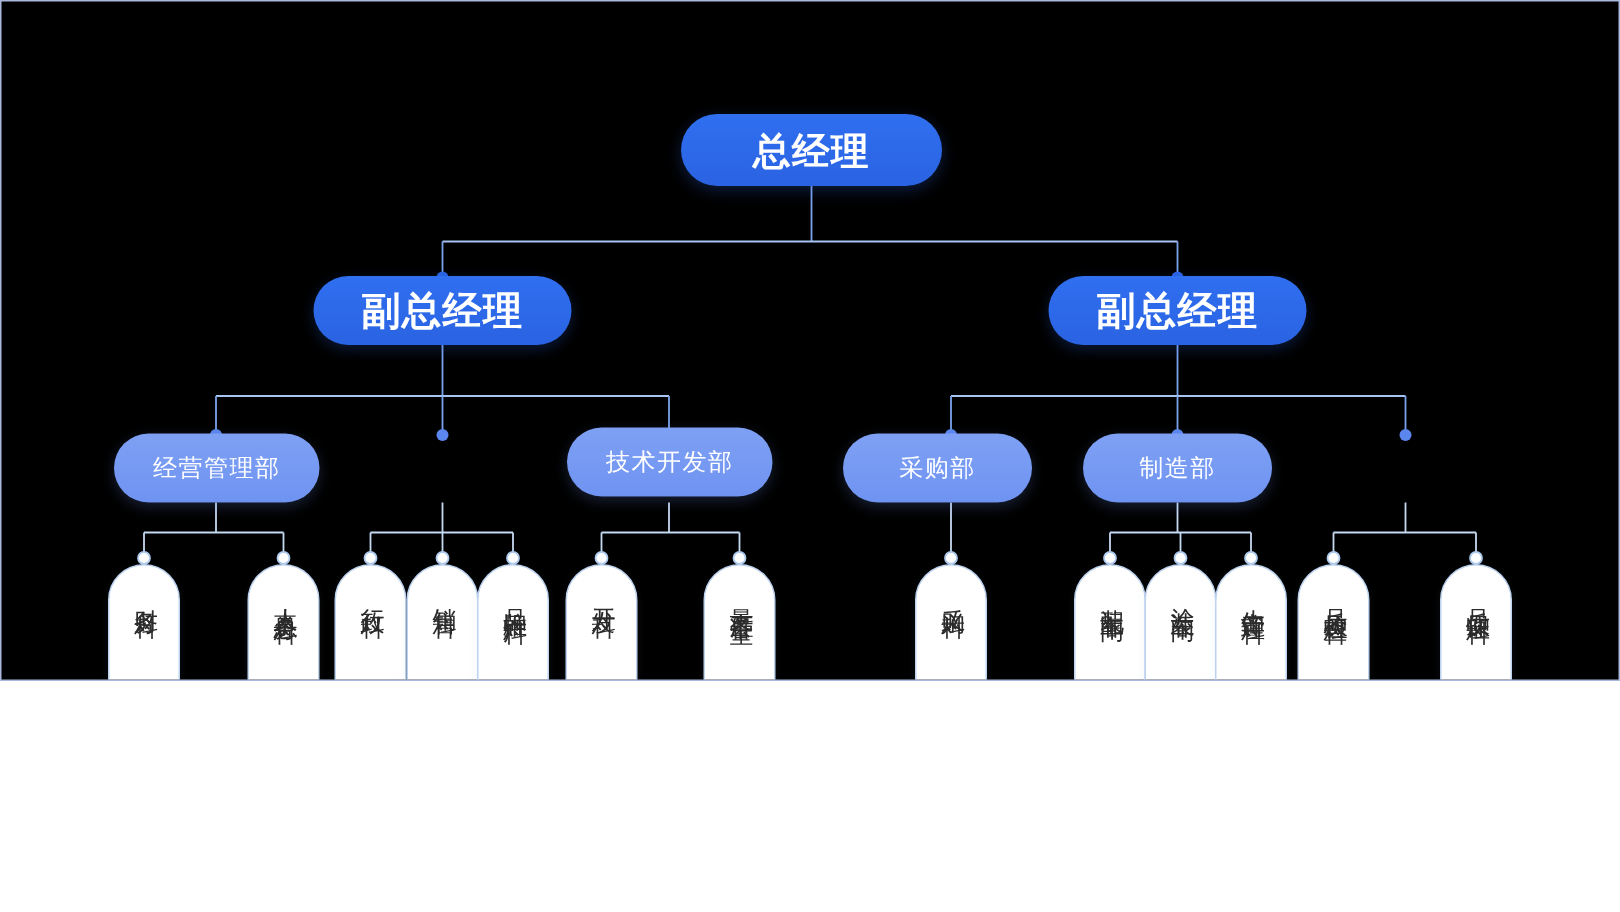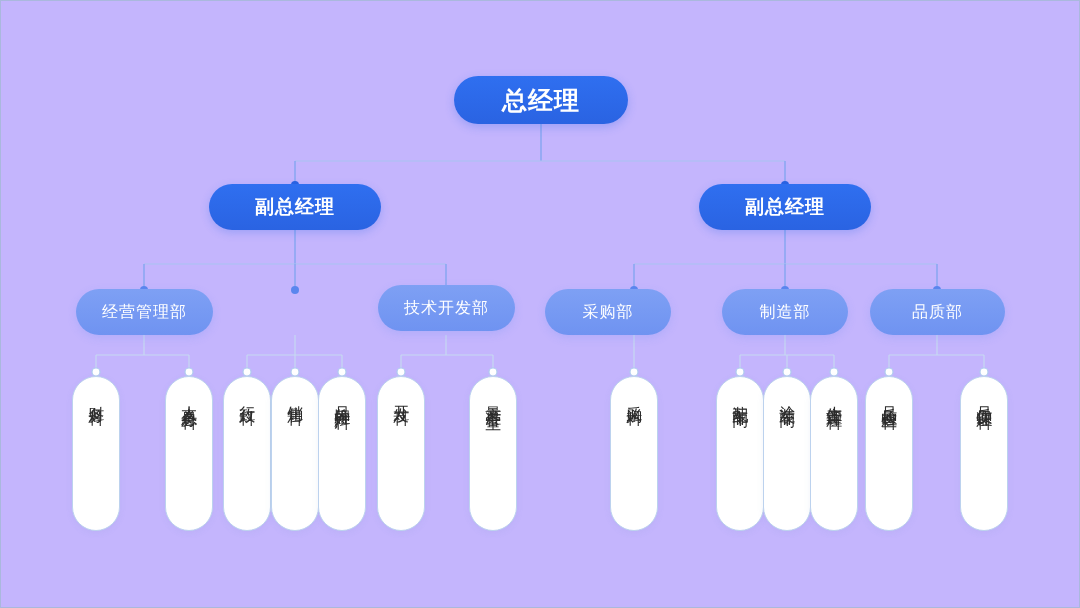--- a/index.html
+++ b/index.html
@@ -7,22 +7,22 @@
     margin: 0;
     padding: 0;
     background: #ffffff;
   }
   body {
     font-family: "Liberation Sans", "DejaVu Sans", sans-serif;
   }
   #canvas {
     position: relative;
     width: 1080px;
-    height: 608px;
-    background: #c4b5fd;
+    height: 454px;
+    background: #000000;
     box-sizing: border-box;
     border: 1px solid #aab8dd;
     overflow: hidden;
   }
   #edges {
     position: absolute;
     left: 0; top: 0;
     width: 1080px;
     height: 608px;
     pointer-events: none;
@@ -43,21 +43,21 @@
   .node.l1 {
     background: linear-gradient(180deg, #2f6ff0 0%, #2a63e2 100%);
     border-radius: 26px;
     font-size: 25px;
     font-weight: bold;
     box-shadow: 0 3px 10px rgba(45,105,230,0.28);
   }
   .node.l2 {
     background: linear-gradient(180deg, #2f6ff0 0%, #2a63e2 100%);
     border-radius: 24px;
-    font-size: 19px;
+    font-size: 26px;
     font-weight: bold;
     box-shadow: 0 3px 9px rgba(45,105,230,0.25);
     font-family: Liberation Mono, monospace;
   }
   .node.l3 {
     background: linear-gradient(180deg, #7ea0f4 0%, #6f93f1 100%);
     border-radius: 24px;
     font-size: 16px;
     font-weight: normal;
     box-shadow: 0 3px 9px rgba(110,145,240,0.22);
@@ -180,23 +180,22 @@
     </g>
   </svg>
 
   <div class="node l1" style="left:453px; top:75px; width:174px; height:48px;">总经理</div>
 
   <div class="node l2" style="left:208px; top:183px; width:172px; height:46px;">副总经理</div>
   <div class="node l2" style="left:698px; top:183px; width:172px; height:46px;">副总经理</div>
 
   <div class="node l3" style="left:75px; top:288px; width:137px; height:46px;">经营管理部</div>
   <div class="node l3" style="left:377px; top:284px; width:137px; height:46px;">技术开发部</div>
-  <div class="node l3" style="left:544px; top:288px; width:126px; height:46px;">采购部</div>
+  <div class="node l3" style="left:561px; top:288px; width:126px; height:46px;">采购部</div>
   <div class="node l3" style="left:721px; top:288px; width:126px; height:46px;">制造部</div>
-  <div class="node l3" style="left:869px; top:288px; width:135px; height:46px;">品质部</div>
 
   <div class="capsule" style="left:71px; top:375px; width:48px; height:155px;">
     <span class="vtext">财务科</span>
   </div>
 
   <div class="capsule" style="left:164px; top:375px; width:48px; height:155px;">
     <span class="vtext">人事总务科</span>
   </div>
 
   <div class="capsule" style="left:222px; top:375px; width:48px; height:155px;">

